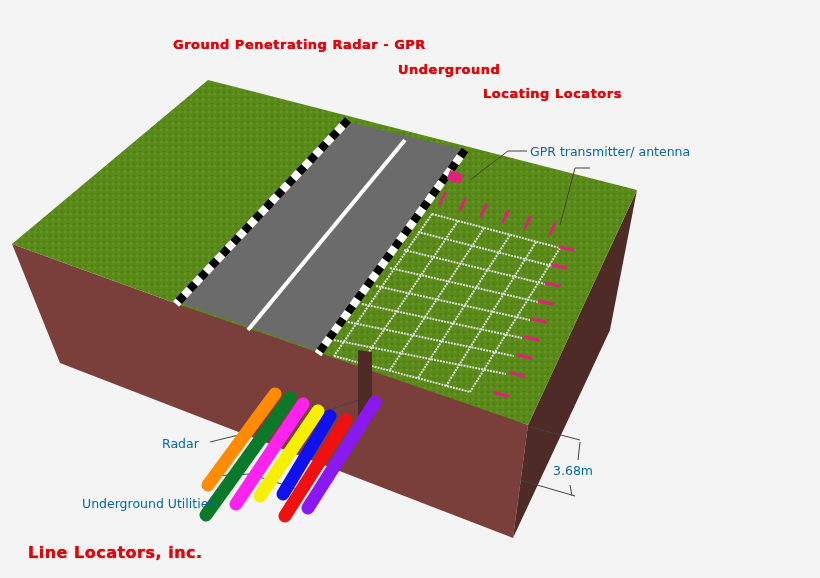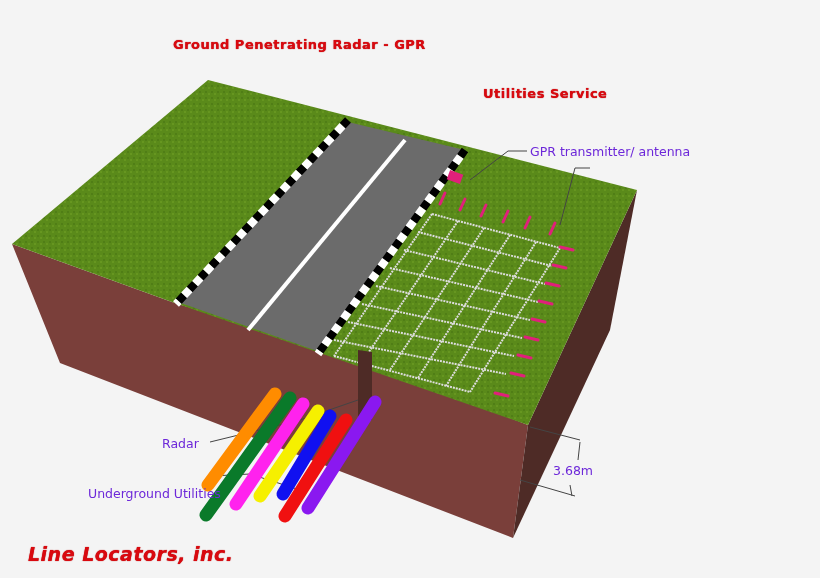--- a/index.html
+++ b/index.html
@@ -1,19 +1,19 @@
 <!DOCTYPE html>
 <html><head>
 <meta charset="utf-8">
 <style>
   html,body{margin:0;padding:0;background:#f4f4f4;}
   #stage{position:relative;width:820px;height:578px;overflow:hidden;background:#f4f4f4;}
   svg{position:absolute;left:0;top:0;}
   .title{position:absolute;color:#d9090f;font-family:"DejaVu Sans",sans-serif;font-weight:bold;font-size:13px;letter-spacing:0.5px;white-space:nowrap;text-shadow:0 0 1px #a00;}
-  .label{position:absolute;color:#6d28d9;font-family:"DejaVu Sans",sans-serif;font-size:12.5px;white-space:nowrap;}
+  .label{position:absolute;color:#0369a1;font-family:"DejaVu Sans",sans-serif;font-size:12.5px;white-space:nowrap;}
 </style>
 </head>
 <body>
 
 <div id="stage">
 <svg width="820" height="578" viewBox="0 0 820 578">
   <defs>
     <pattern id="grassPat" width="6" height="6" patternUnits="userSpaceOnUse">
       <rect width="6" height="6" fill="#5a8a1a"></rect>
       <circle cx="2" cy="2" r="1" fill="#4c7a14"></circle>
@@ -94,21 +94,22 @@
     <line x1="290" y1="398" x2="206" y2="515" stroke="#0a7a2a"></line>
     <line x1="303" y1="404" x2="236" y2="504" stroke="#ff22ee"></line>
     <line x1="318" y1="411" x2="260" y2="496" stroke="#f6f000"></line>
     <line x1="330" y1="416" x2="283" y2="494" stroke="#1010f0"></line>
     <line x1="346" y1="420" x2="285" y2="516" stroke="#f01010"></line>
     <line x1="375" y1="402" x2="308" y2="508" stroke="#8a18f0"></line>
   </g>
 </svg>
 
 <div class="title" style="left:173px;top:37px;">Ground Penetrating Radar - GPR</div>
-<div class="title" style="left:483px;top:86px;">Utilities Service</div>
+<div class="title" style="left:398px;top:62px;">Underground</div>
+<div class="title" style="left:483px;top:86px;">Locating Locators</div>
 
 <div class="label" style="left:530px;top:144px;">GPR transmitter/ antenna</div>
 <div class="label" style="left:162px;top:436px;">Radar</div>
-<div class="label" style="left:82px;top:486px;margin-left:6px;">Underground Utilities</div>
+<div class="label" style="left:82px;top:496px;">Underground Utilities</div>
 <div class="label" style="left:553px;top:463px;">3.68m</div>
 
-<div class="title" style="left:28px;top:543px;font-size:19px;font-style:italic;">Line Locators, inc.</div>
+<div class="title" style="left:28px;top:543px;font-size:16px;">Line Locators, inc.</div>
 </div>
 
 </body></html>

